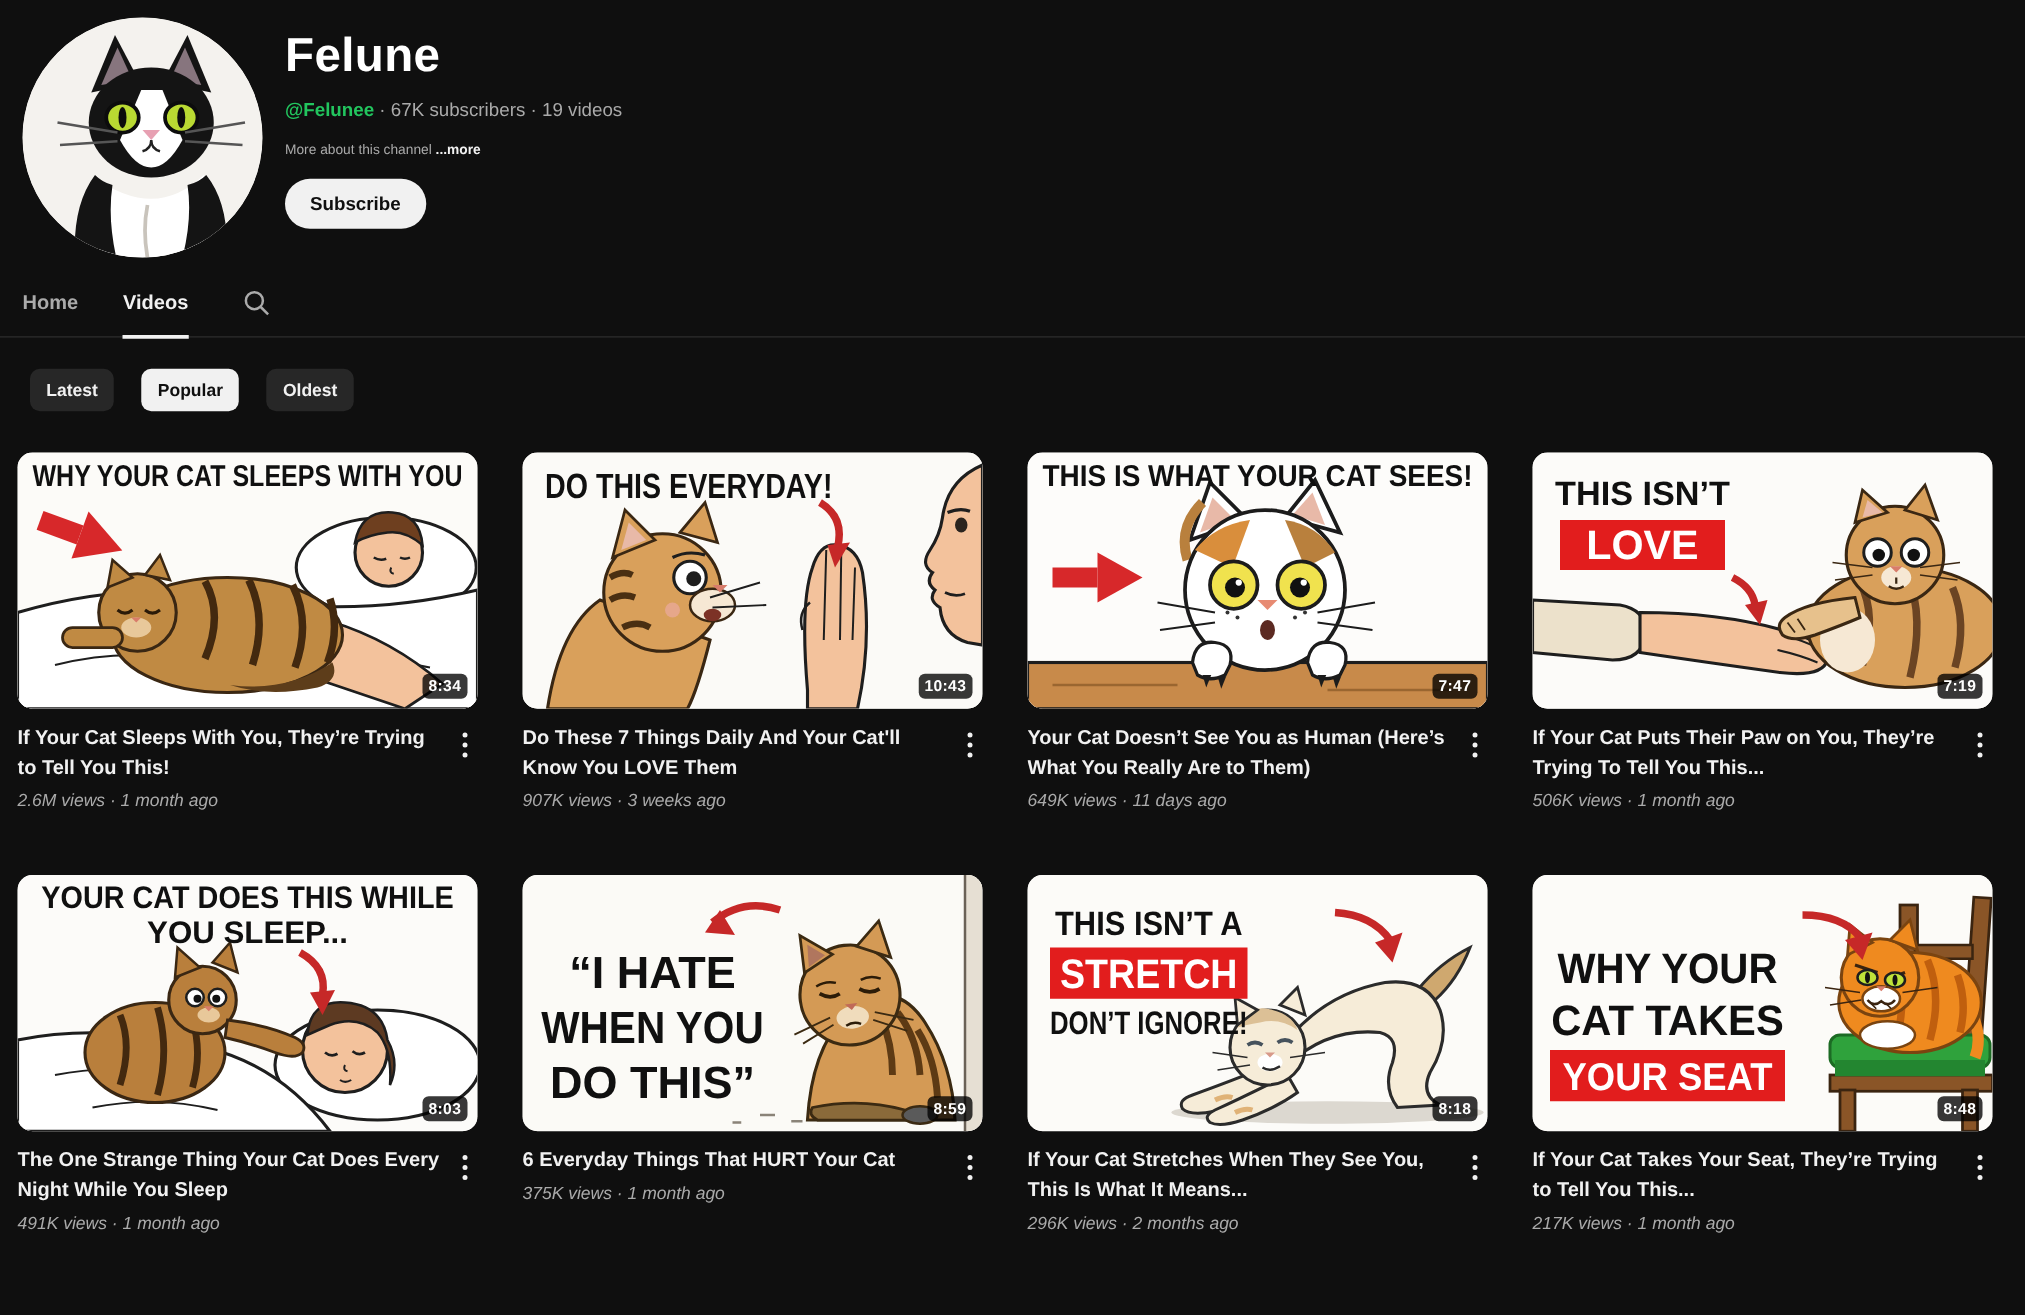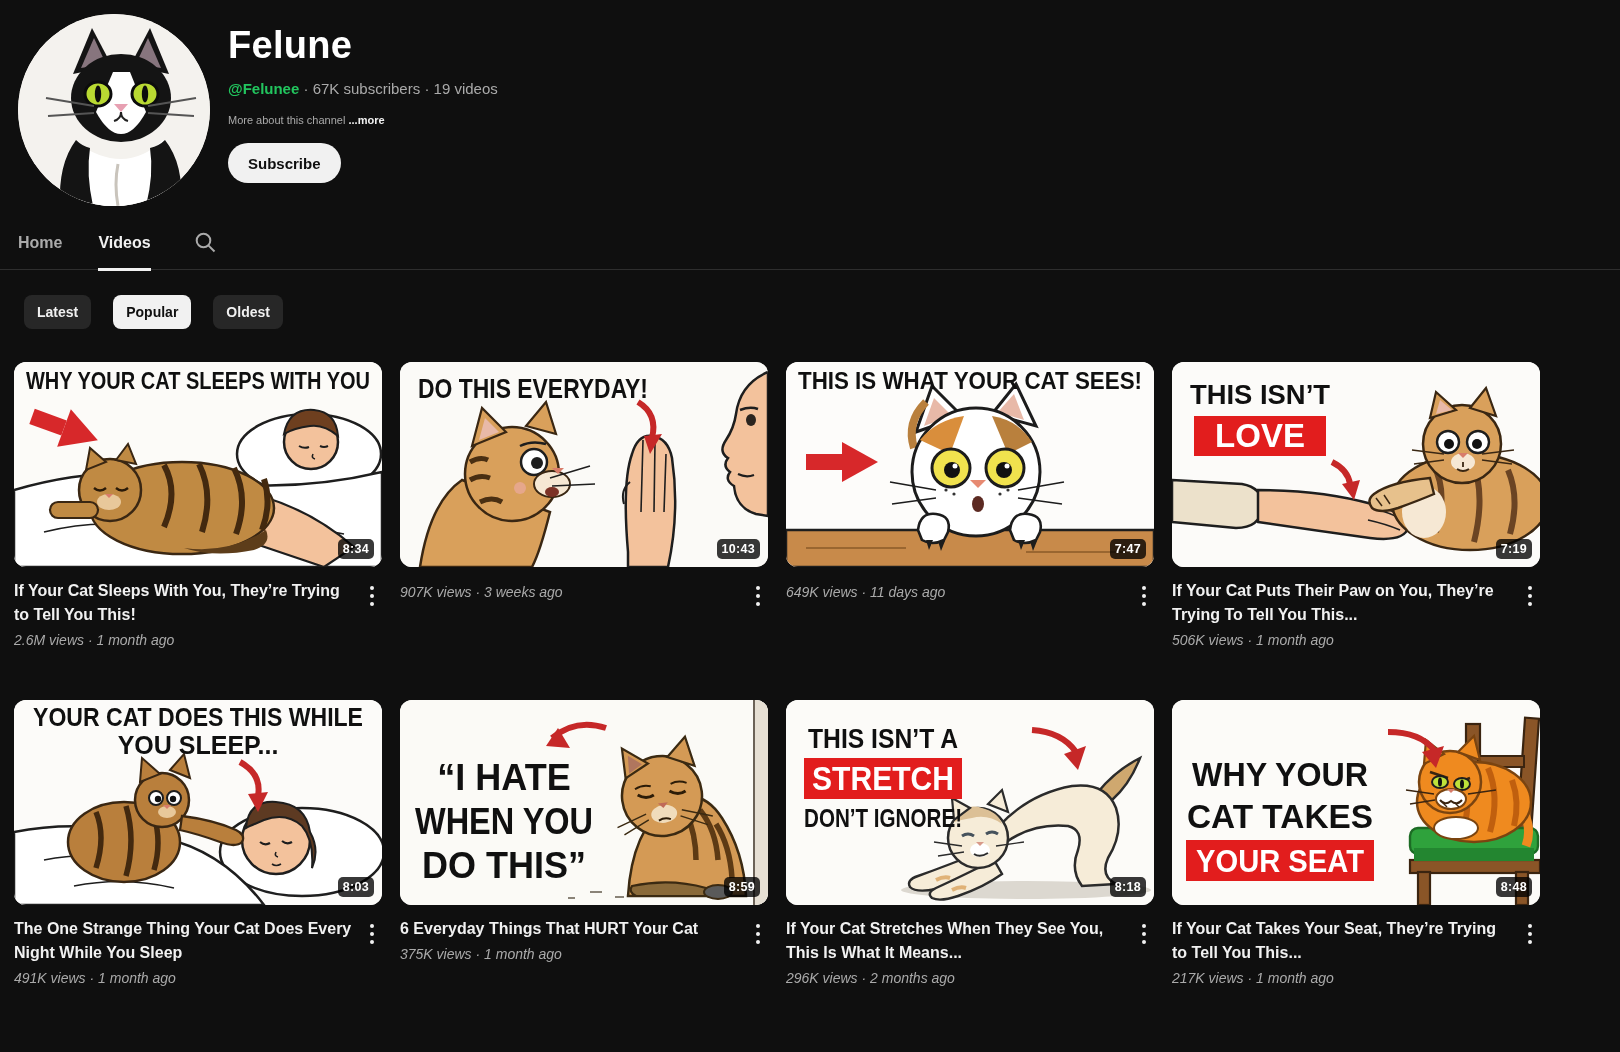--- a/index.html
+++ b/index.html
@@ -39,21 +39,21 @@
   
   .chips { display:flex; gap:22px; padding:25px 0 0 24px; }
   .chip {
     height:34px; padding:0 13px; border-radius:8px; background:#272727;
     color:#f1f1f1; font-size:14px; font-weight:bold; display:flex; align-items:center;
     cursor:pointer;
   }
   .chip.active { background:#f1f1f1; color:#0f0f0f; }
   
   .grid {
-    display:grid; grid-template-columns:repeat(4,368px); column-gap:18px;
+    display:grid; grid-template-columns:repeat(4,368px); column-gap:36px;
     grid-auto-rows:338px; padding:33px 0 0 14px;
   }
   .thumb {
     position:relative; width:368px; height:205px; border-radius:12px;
     overflow:hidden; background:#fcfbf8; cursor:pointer;
   }
   .thumb svg { display:block; width:368px; height:205px; }
   .duration {
     position:absolute; right:8px; bottom:8px; background:rgba(0,0,0,.78);
     color:#fff; font-size:12.5px; font-weight:bold; letter-spacing:.3px;
@@ -237,20 +237,21 @@
         <g>
           <path d="M238,40 Q258,52 252,76" stroke="#c62828" stroke-width="6" fill="none"></path>
           <polygon points="244,74 262,72 250,92" fill="#c62828"></polygon>
         </g>
         <text x="18" y="36" font-size="28" fill="#101010" textLength="230" lengthAdjust="spacingAndGlyphs">DO THIS EVERYDAY!</text>
       </svg>
       <span class="duration">10:43</span>
     </div>
     <div class="card-body">
       <div class="card-text">
+        <div class="card-title">Do These 7 Things Daily And Your Cat'll Know You LOVE Them</div>
         <div class="card-meta">
           <span>907K views</span>
           <span>·</span>
           <span>3 weeks ago</span>
         </div>
       </div>
       <div class="kebab">
           <i></i>
           <i></i>
           <i></i>
@@ -300,20 +301,21 @@
         <g>
           <rect x="20" y="92" width="36" height="16" fill="#d7282a"></rect>
           <polygon points="56,80 92,100 56,120" fill="#d7282a"></polygon>
         </g>
         <text x="184" y="27" text-anchor="middle" font-size="24" fill="#101010" textLength="344" lengthAdjust="spacingAndGlyphs">THIS IS WHAT YOUR CAT SEES!</text>
       </svg>
       <span class="duration">7:47</span>
     </div>
     <div class="card-body">
       <div class="card-text">
+        <div class="card-title">Your Cat Doesn’t See You as Human (Here’s What You Really Are to Them)</div>
         <div class="card-meta">
           <span>649K views</span>
           <span>·</span>
           <span>11 days ago</span>
         </div>
       </div>
       <div class="kebab">
           <i></i>
           <i></i>
           <i></i>

